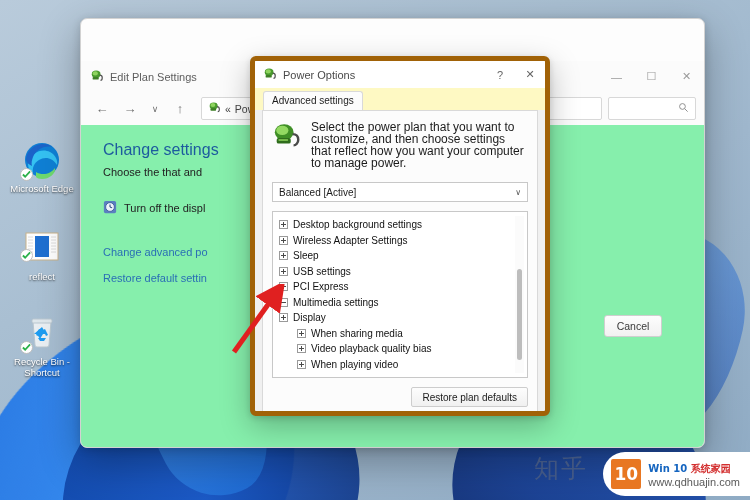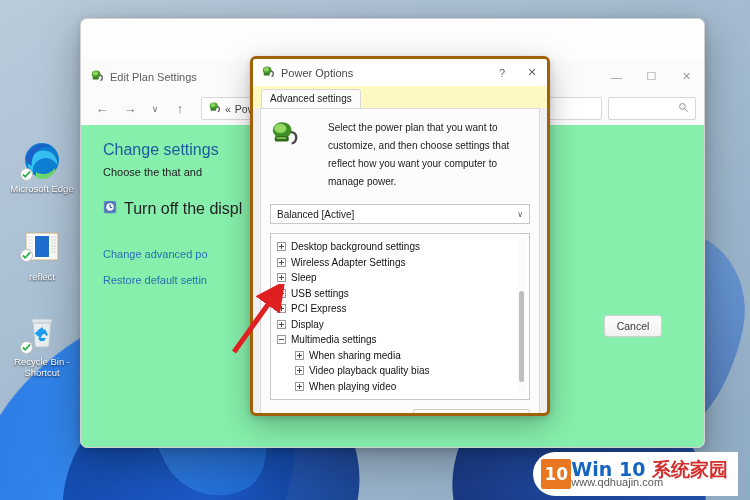--- a/index.html
+++ b/index.html
@@ -150,21 +150,21 @@
     background: #86efac;
     padding: 16px 22px;
   }
   #plan-heading {
     font-size: 16px; color: #1d5b9e; font-weight: normal;
     margin: 0 0 7px 0;
   }
   #plan-sub { font-size: 11px; color: #222; margin-bottom: 22px; }
   #plan-display-row {
     display: flex; align-items: center; gap: 7px;
-    font-size: 16px; color: #222;
+    font-size: 11px; color: #222;
     margin-bottom: 30px;
   }
   .plan-link {
     font-size: 11px; color: #2a6fb5;
     margin-bottom: 14px;
   }
   #plan-cancel {
     position: absolute;
     right: 42px; bottom: 152px;
     width: 58px; height: 22px;
@@ -174,21 +174,21 @@
     font-size: 10.5px; color: #3a3a3a;
     display: flex; align-items: center; justify-content: center;
   }
 
   
   #pwr-dialog {
     position: absolute;
     left: 250px; top: 56px;
     width: 300px; height: 360px;
     background: #f0f0f0;
-    border: 3px solid #a16207;
+    border: 5px solid #a16207;
     border-radius: 6px;
     box-shadow: 0 10px 30px rgba(0,0,0,.26), 0 2px 6px rgba(0,0,0,.14);
     overflow: hidden;
     display: flex; flex-direction: column;
   }
   #pwr-title {
     height: 27px;
     background: #fff;
     display: flex; align-items: center;
     padding-left: 8px;
@@ -225,21 +225,21 @@
     background: #fcfcfc;
     border: 1px solid #d9d9d9;
     display: flex; flex-direction: column;
     padding: 10px 9px 9px;
   }
   #pwr-intro {
     display: flex; gap: 9px;
     margin-bottom: 13px;
   }
   #pwr-intro .txt {
-    font-size: 10px; line-height: 18px; color: #1b1b1b; margin-left: 19px;
+    font-size: 12px; line-height: 12px; color: #1b1b1b;
   }
   #pwr-select {
     height: 20px;
     background: #fff;
     border: 1px solid #c8c8c8;
     display: flex; align-items: center;
     padding: 0 6px;
     font-size: 10px; color: #1b1b1b;
     margin-bottom: 9px;
   }
@@ -319,37 +319,37 @@
   #red-arrow { position: absolute; left: 222px; top: 284px; pointer-events: none; }
 
   
   #zhihu {
     position: absolute; left: 534px; top: 452px;
     font-size: 25px; color: rgba(120,120,120,.42);
     font-family: "DejaVu Sans", sans-serif;
     letter-spacing: 2px;
   }
   #win10wm {
-    position: absolute; right: 12px; bottom: 4px;
+    position: absolute; right: 0px; bottom: 4px;
     height: 44px;
     background: #fff;
     border-radius: 22px 0 0 22px;
     display: flex; align-items: center;
-    padding: 0 10px 0 8px; 
+    padding: 0 10px 0 8px; gap: 7px;
   }
   #win10wm .sq {
     width: 30px; height: 30px;
     background: #e87722;
     color: #fff; font-weight: bold; font-size: 17px;
     display: flex; align-items: center; justify-content: center;
     border-radius: 2px;
     font-family: "DejaVu Sans", sans-serif;
   }
   #win10wm .l1 {
-    font-size: 19px; font-weight: bold; color: #1565c0;
+    font-size: 10px; font-weight: bold; color: #1565c0;
     font-family: "DejaVu Sans", sans-serif;
     line-height: 16px;
   }
   #win10wm .l1 .cn { color: #d32f2f; }
   #win10wm .l2 { font-size: 11px; color: #5a5a5a; line-height: 11px; }
 </style>
 </head>
 <body>
 
 <div id="desktop">
@@ -555,26 +555,26 @@
       </div>
       <div class="tnode">
         <span class="expander"></span>
         <span>USB settings</span>
       </div>
       <div class="tnode">
         <span class="expander"></span>
         <span>PCI Express</span>
       </div>
       <div class="tnode">
-        <span class="expander"></span>
-        <span>Display</span>
-      </div>
-      <div class="tnode">
         <span class="expander minus"></span>
         <span>Multimedia settings</span>
+      </div>
+      <div class="tnode">
+        <span class="expander"></span>
+        <span>Display</span>
       </div>
       <div class="tnode child">
         <span class="expander"></span>
         <span>When sharing media</span>
       </div>
       <div class="tnode child">
         <span class="expander"></span>
         <span>Video playback quality bias</span>
       </div>
       <div class="tnode child">

